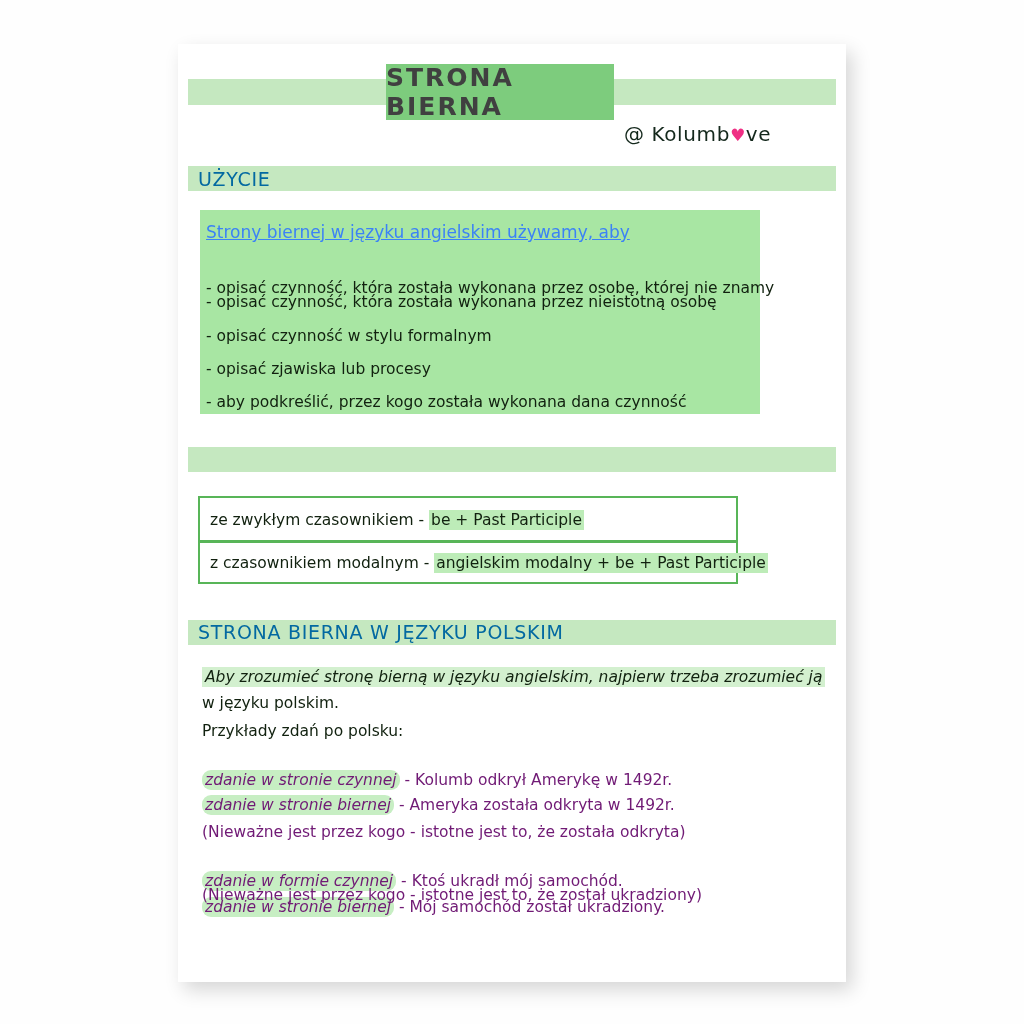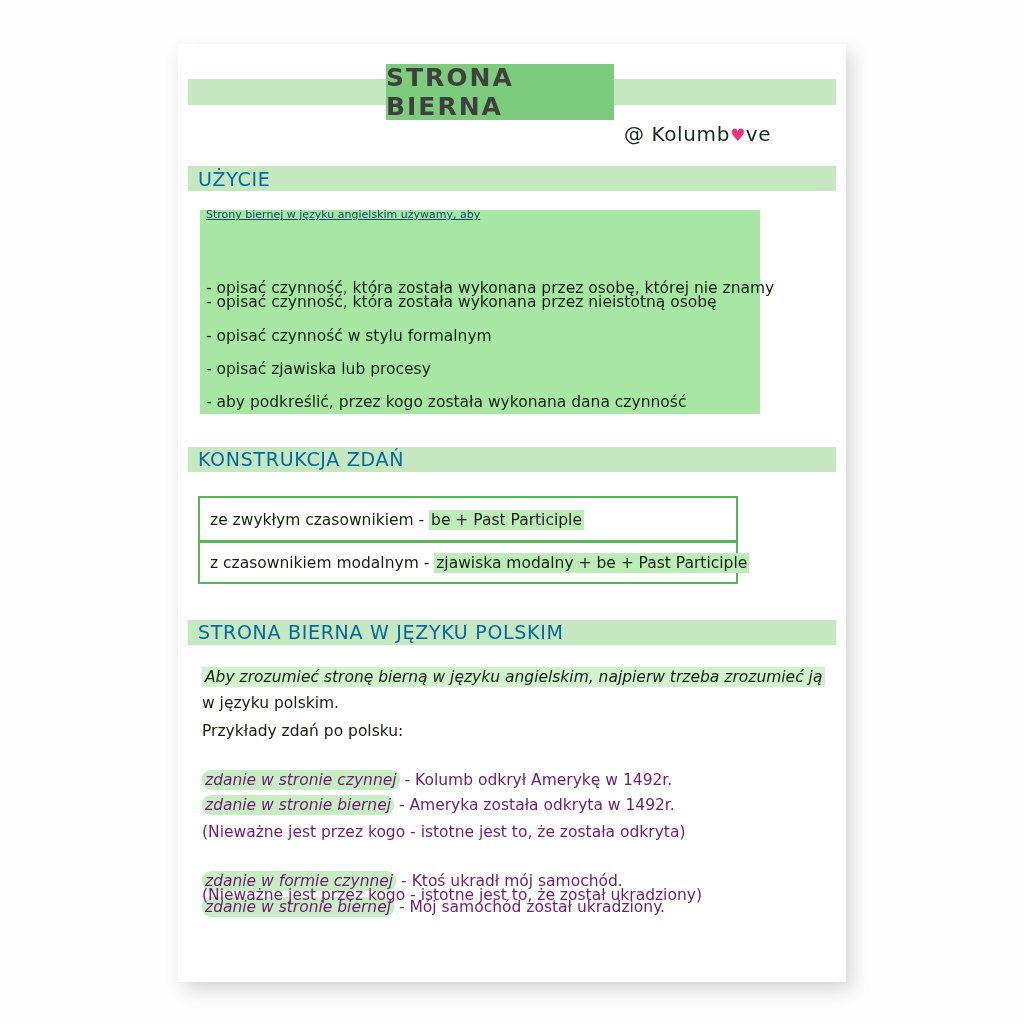--- a/index.html
+++ b/index.html
@@ -97,23 +97,23 @@
     position: absolute;
     left: 22px;
     top: 166px;
     width: 560px;
     height: 204px;
     background: #a8e6a3;
   }
   .usage-lead {
     position: absolute;
     left: 28px;
-    top: 164px;
-    font-size: 11px;
-    color: #0c4a6e;
+    top: 178px;
+    font-size: 17px;
+    color: #3b82f6;
     text-decoration: underline;
     white-space: nowrap;
   }
   .usage-item {
     position: absolute;
     left: 28px;
     font-size: 15.5px;
     color: #11210f;
     white-space: nowrap;
   }
@@ -190,29 +190,28 @@
 
     <div class="usage-block"></div>
     <div class="usage-lead">Strony biernej w języku angielskim używamy, aby</div>
     <div class="usage-item" style="top:215px;margin-top:20px;">- opisać czynność, która została wykonana przez osobę, której nie znamy</div>
     <div class="usage-item" style="top:249px;">- opisać czynność, która została wykonana przez nieistotną osobę</div>
     <div class="usage-item" style="top:283px;">- opisać czynność w stylu formalnym</div>
     <div class="usage-item" style="top:316px;">- opisać zjawiska lub procesy</div>
     <div class="usage-item" style="top:349px;">- aby podkreślić, przez kogo została wykonana dana czynność</div>
 
     <div class="sec-band" style="top:403px;"></div>
-    <div class="sec-label" style="left:20px; top:404px;">KONSTRUKCJA ZDAŃ</div>
 
     <div class="constr-box"></div>
     <div class="constr-sep"></div>
     <div class="constr-line" style="top:467px;text-align:center;">
       <span>ze zwykłym czasownikiem - </span><span class="hl">be + Past Participle</span>
     </div>
     <div class="constr-line" style="top:510px;">
-      <span>z czasownikiem modalnym - </span><span class="hl">zjawiska modalny + be + Past Participle</span>
+      <span>z czasownikiem modalnym - </span><span class="hl">angielskim modalny + be + Past Participle</span>
     </div>
 
     <div class="sec-band" style="top:576px;"></div>
     <div class="sec-label" style="left:20px; top:577px;">STRONA BIERNA W JĘZYKU POLSKIM</div>
 
     <div class="para" style="top:624px;">
       <span class="tag" style="border-radius:0; background:#d3f0cf;">Aby zrozumieć stronę bierną w języku angielskim, najpierw trzeba zrozumieć ją</span>
     </div>
     <div class="para" style="top:650px;">w języku polskim.</div>
     <div class="para" style="top:678px;">Przykłady zdań po polsku:</div>

